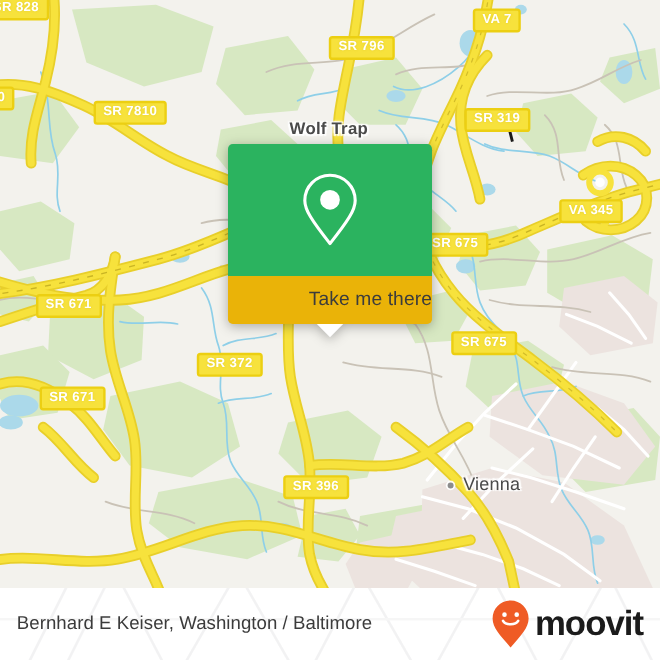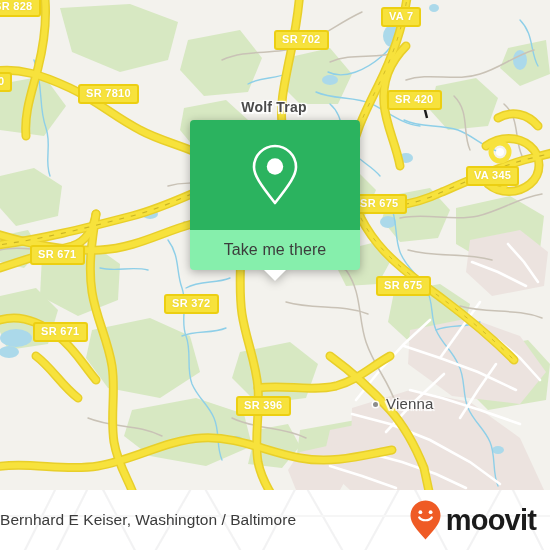--- a/index.html
+++ b/index.html
@@ -89,26 +89,26 @@
   }
   #callout-top {
     background: #2bb35f;
     border-radius: 4px 4px 0 0;
     height: 110px;
     display: flex;
     align-items: center;
     justify-content: center;
   }
   #callout-bottom {
-    background: #86efac;
+    background: #eab308;
     border-radius: 0 0 4px 4px;
     height: 40px;
     display: flex;
     align-items: center;
-    justify-content: center;
+    justify-content: flex-end;
     position: relative;
   }
   #callout-label {
     color: #3c3c3c;
     font-size: 16px;
     font-family: "Liberation Sans", sans-serif;
     letter-spacing: .1px;
   }
   #callout-tail {
     position: absolute;
@@ -146,20 +146,21 @@
     overflow: hidden;
   }
   #footer-watermark {
     position: absolute;
     left: 0; top: 0;
     width: 550px; height: 60px;
     opacity: .55;
   }
   #footer-title {
     position: relative;
+    margin-left: 14px;
     color: #3b3b3b;
     font-size: 15.5px;
     font-family: "Liberation Sans", sans-serif;
     letter-spacing: .05px;
     flex: 1;
   }
   #brand {
     position: relative;
     margin-right: 14px;
     display: flex;
@@ -388,23 +389,23 @@
         <circle cx="500" cy="152" r="4"></circle>
         <circle cx="498" cy="182" r="3.5"></circle>
       </g>
 
       <path d="M424,106 L427,118" stroke="#1a1a1a" stroke-width="2.4" fill="none"></path>
     </g>
   </svg>
 
   <div class="shield" style="left:-14px;  top:-3px;">SR 828</div>
   <div class="shield" style="left:78px;   top:84px;">SR 7810</div>
-  <div class="shield" style="left:274px;  top:30px;">SR 702</div>
-  <div class="shield" style="left:381px;  top:7px;text-align:center;">VA 7</div>
-  <div class="shield" style="left:387px;  top:90px;">SR 420</div>
+  <div class="shield" style="left:274px;  top:30px;">SR 796</div>
+  <div class="shield" style="left:394px;  top:7px;text-align:center;">VA 7</div>
+  <div class="shield" style="left:387px;  top:90px;">SR 319</div>
   <div class="shield" style="left:466px;  top:166px;">VA 345</div>
   <div class="shield" style="left:352px;  top:194px;">SR 675</div>
   <div class="shield" style="left:376px;  top:276px;">SR 675</div>
   <div class="shield" style="left:30px;   top:245px;">SR 671</div>
   <div class="shield" style="left:33px;   top:322px;">SR 671</div>
   <div class="shield" style="left:164px;  top:294px;">SR 372</div>
   <div class="shield" style="left:236px;  top:396px;">SR 396</div>
   <div class="shield" style="left:-10px;  top:72px;">0</div>
 
   <div class="place-label place-hamlet" style="left:274px; top:100px; width:70px; margin-left:-35px;">Wolf Trap</div>

